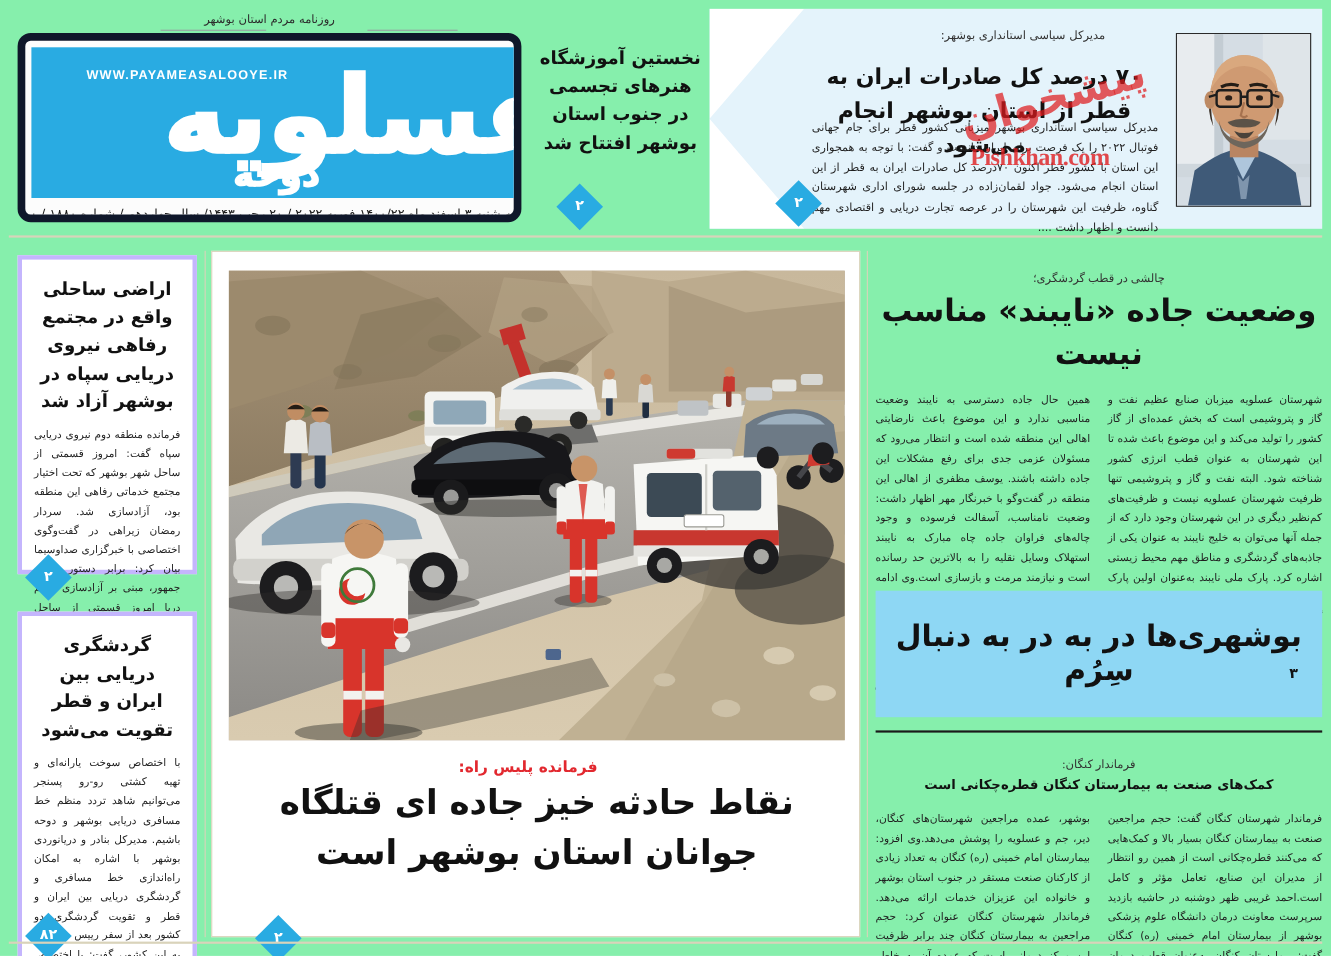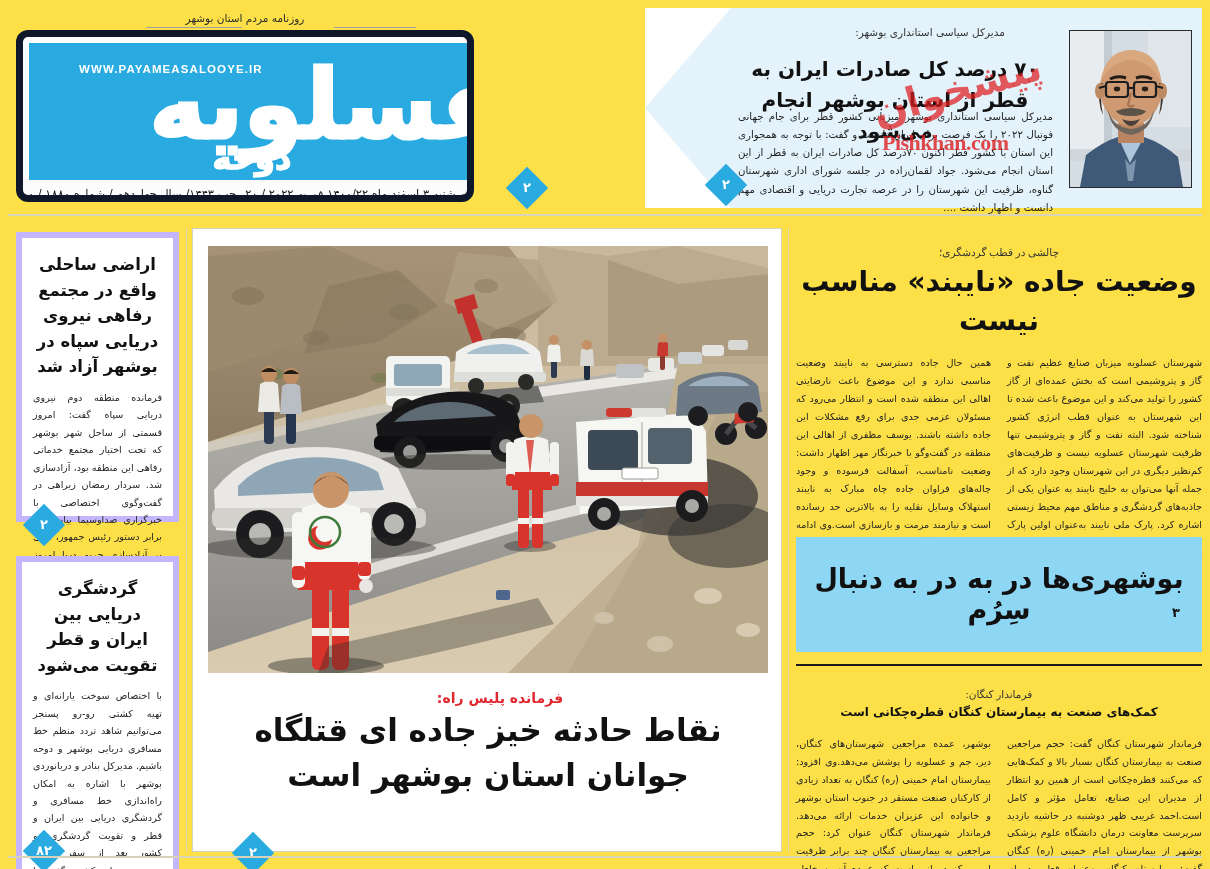--- a/index.html
+++ b/index.html
@@ -10,21 +10,21 @@
     height: 869px;
     overflow: hidden;
     background: #ffffff;
     font-family: "DejaVu Sans", "Liberation Sans", sans-serif;
   }
 
   #page {
     position: relative;
     width: 1210px;
     height: 869px;
-    background: #fde047;
+    background: #86efac;
     direction: rtl;
   }
 
   
   .masthead-wrap {
     position: absolute;
     left: 8px; top: 8px;
     width: 474px; height: 200px;
   }
   .masthead-tagline {
@@ -232,21 +232,21 @@
     left: 8px; top: 214px;
     width: 1194px; height: 2px;
     background: #d9d3ba;
   }
 
   
   .side-card {
     position: absolute;
     left: 16px;
     width: 163px;
-    border: 6px solid #c4b5fd;
+    border: 4px solid #c4b5fd;
     background: #ffffff;
     direction: rtl;
     padding: 14px 11px 12px 11px;
   }
   #side-card-1 { top: 232px; height: 290px; }
   #side-card-2 { top: 556px; height: 376px; }
   .side-head {
     font-size: 16.5px;
     font-weight: 700;
     line-height: 1.55;
@@ -282,21 +282,21 @@
     position: absolute;
     left: 208px; top: 246px;
     width: 560px; height: 427px;
     overflow: hidden;
     background: #b9a98f;
   }
   .main-photo svg { display: block; }
 
   .center-kicker {
     position: absolute;
-    left: 220px; top: 690px;
+    left: 200px; top: 690px;
     width: 560px;
     text-align: center;
     font-size: 14px;
     font-weight: 700;
     color: #e2282f;
     direction: rtl;
   }
   .center-head {
     position: absolute;
     left: 203px; top: 708px;
@@ -427,20 +427,23 @@
     <div class="masthead-box">
       <div class="logo-panel">
         <div class="logo-url">WWW.PAYAMEASALOOYE.IR</div>
         <div class="logo-wordmark">عسلویه</div>
         <div class="logo-sub">دوحه</div>
       </div>
       <div class="masthead-dateline">سه شنبه ۳ اسفند ماه ۱۴۰۰/۲۲ فوریه ۲۰۲۲ / ۲۰ رجب ۱۴۴۳/ سال چهاردهم / شماره ۱۸۸۰ / ۴۰۰۰ تومان/ ۸ صفحه</div>
     </div>
   </div>
 
+  <div class="teaser-left">
+    <div class="t-head">نخستین آموزشگاه هنرهای تجسمی در جنوب استان بوشهر افتتاح شد</div>
+  </div>
   <div class="diamond" id="teaser-left-page">
     <span>۲</span>
   </div>
 
   <div class="hero-panel"></div>
   <div class="hero-chevron"></div>
 
   <div class="hero-kicker">مدیرکل سیاسی استانداری بوشهر:</div>
   <div class="hero-head">۷۰ درصد کل صادرات ایران به قطر از استان بوشهر انجام می‌شود</div>
   <div class="hero-body">مدیرکل سیاسی استانداری بوشهر میزبانی کشور قطر برای جام جهانی فوتبال ۲۰۲۲ را یک فرصت برای ایران دانست و گفت: با توجه به همجواری این استان با کشور قطر اکنون ۷۰درصد کل صادرات ایران به قطر از این استان انجام می‌شود. جواد لقمان‌زاده در جلسه شورای اداری شهرستان گناوه، ظرفیت این شهرستان را در عرصه تجارت دریایی و اقتصادی مهم دانست و اظهار داشت ....</div>

